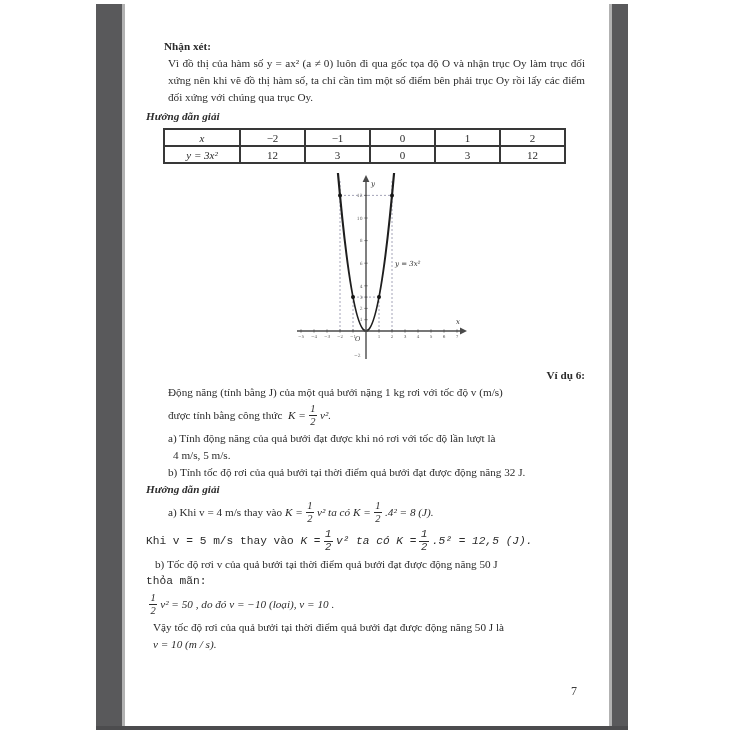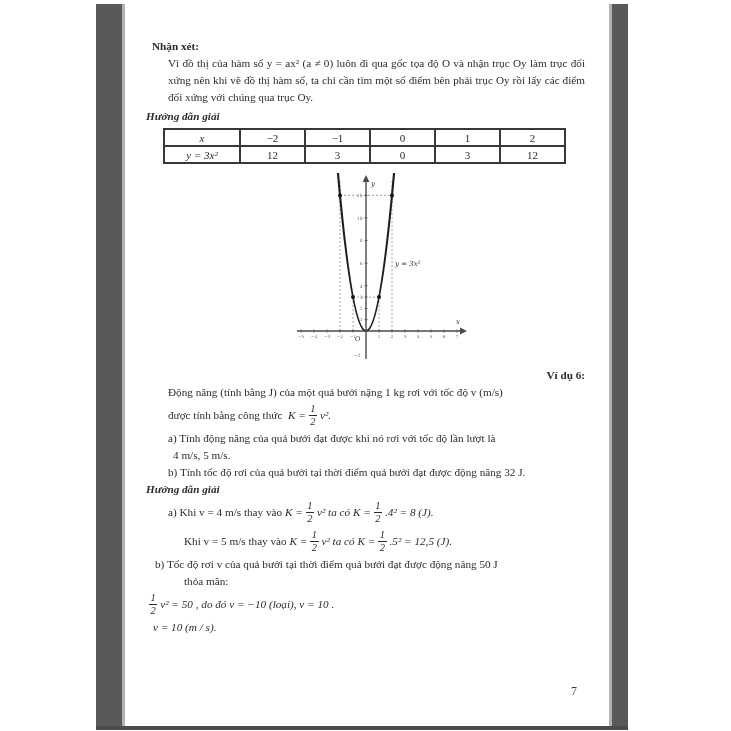--- a/index.html
+++ b/index.html
@@ -27,37 +27,37 @@
                 height:15px;padding:0 2px;line-height:14px;}
   td.c0{width:70px;} td.cn{width:59px;}
   .graph-wrap{margin-left:145px;margin-top:9px;width:180px;height:188px;}
   .vd6-label{margin-left:6px;margin-top:6px;text-align:right;}
   .ind{margin-left:22px;width:417px;}
   .ind2{margin-left:27px;}
   .eqrow{display:flex;align-items:center;height:29px;}
   .frac{display:inline-flex;flex-direction:column;align-items:center;line-height:1.12;
         font-size:10.5px;margin:0 3px;font-style:italic;}
   .frac .fn{border-bottom:1px solid #2b2b2b;padding:0 1.5px;}
-  .mlA{margin-left:22px;} .mlB{margin-left:38px;} .mlC{margin-left:9px;}
+  .mlA{margin-left:22px;} .mlB{font-family:Liberation Mono, monospace;} .mlC{margin-left:9px;}
   .mlD{margin-left:7px;} .ml0{margin-left:0;}
   .pageno{position:absolute;left:571px;top:684px;font-size:12px;color:#3c3c3c;}
   svg text{font-family:"DejaVu Serif", serif;}
 </style>
 </head>
 <body>
 
 <div class="scan-bar scan-bar-left"></div>
 <div class="scan-bar scan-bar-right"></div>
 <div class="scan-strip scan-strip-left"></div>
 <div class="scan-strip scan-strip-right"></div>
 <div class="scan-bottom"></div>
 
 <div class="content">
 
-  <div class="b" style="margin-left:6px;">Nhận xét:</div>
+  <div class="b" style="margin-left:18px;">Nhận xét:</div>
   <div class="just remark-body">Vì đồ thị của hàm số y = ax² (a ≠ 0) luôn đi qua gốc tọa độ O và nhận trục Oy làm trục đối xứng nên khi vẽ đồ thị hàm số, ta chỉ cần tìm một số điểm bên phải trục Oy rồi lấy các điểm đối xứng với chúng qua trục Oy.</div>
 
 
   <div class="bi center sol-head">Hướng dẫn giải</div>
 
   <table class="vals">
     <tbody>
         <tr>
       <td class="c0 math">x</td>
       <td class="cn">−2</td>
@@ -199,17 +199,18 @@
   <div class="mlB">thỏa mãn:</div>
 
   <div class="eqrow ml0">
     <span class="frac">
         <span class="fn">1</span>
         <span>2</span>
       </span>
     <span class="math">v² = 50 ,  do đó  v = −10  (loại),  v = 10 .</span>
   </div>
 
+  <div class="mlD" style="width:430px;">Vậy tốc độ rơi của quả bưởi tại thời điểm quả bưởi đạt được động năng 50 J là</div>
   <div class="mlD math">v = 10 (m / s).</div>
 
 </div>
 
 <div class="pageno">7</div>
 
 </body></html>

